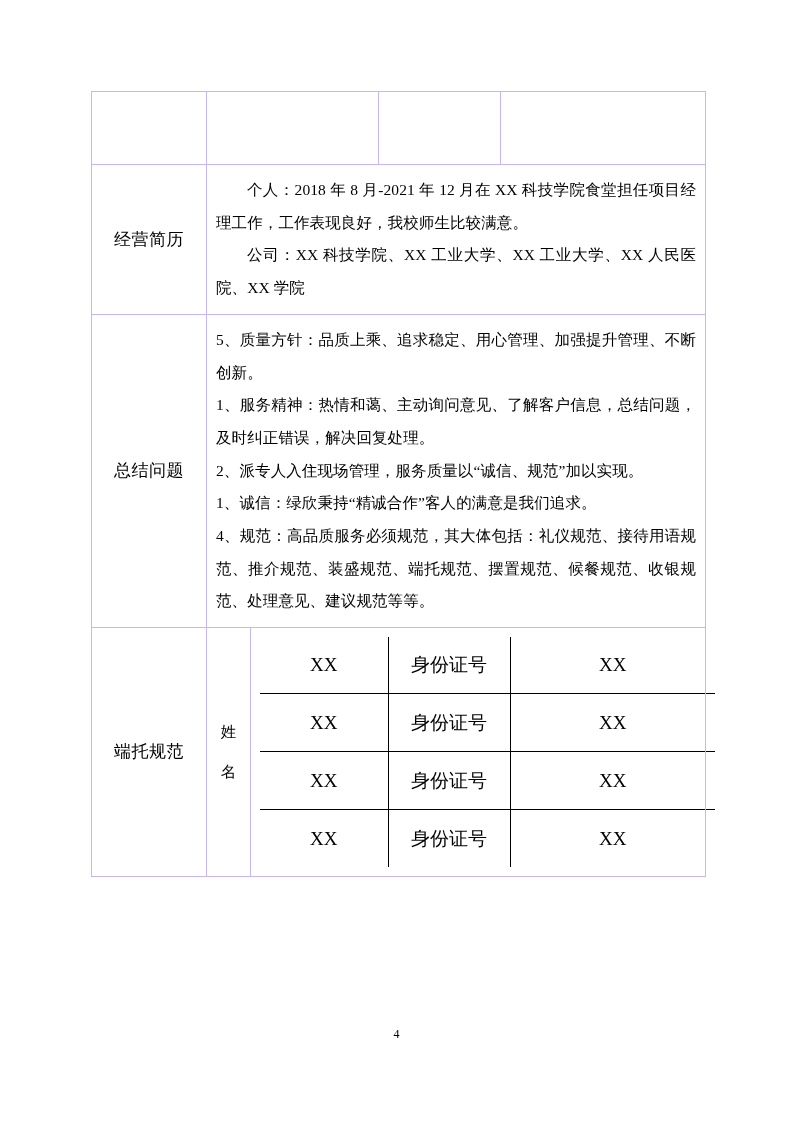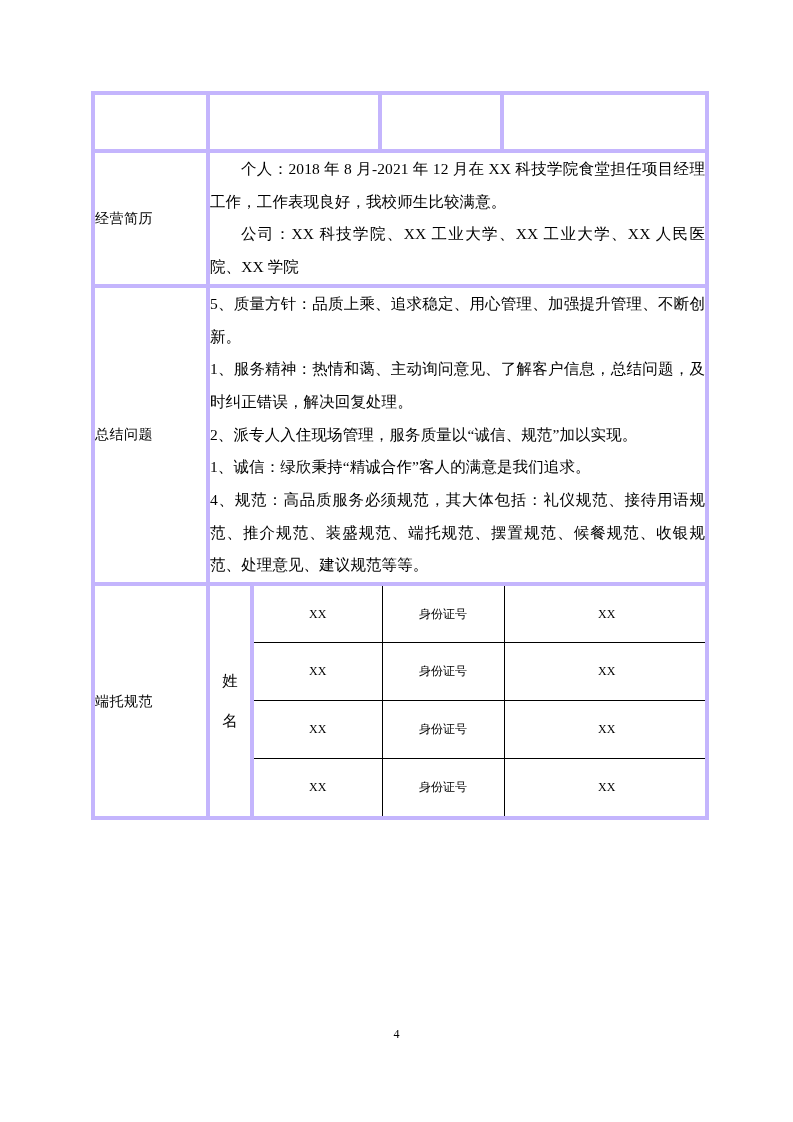--- a/index.html
+++ b/index.html
@@ -27,37 +27,37 @@
 
   .doc-table {
     position: absolute;
     left: 91px;
     top: 91px;
     width: 614px;
     border-collapse: collapse;
     table-layout: fixed;
   }
   .doc-table td {
-    border: 4px solid #c4b5fd;
-    padding: 0;
+    border: 1px solid #c4b5fd;
+    padding: 9px;
     vertical-align: middle;
     font-family: "Liberation Serif", "DejaVu Serif", serif;
   }
 
   
   .col-label   { width: 115px; }
   .col-name    { width: 44px;  }
   .col-xx      { width: 128px; }
   .col-idlabel { width: 122px; }
   .col-idval   { width: 205px; }
 
   
   .row-label {
-    text-align: left;
-    font-size: 14px;
+    text-align: center;
+    font-size: 17px;
     letter-spacing: 0.5px;
     line-height: 1.5;
   }
 
   
   .spacer-row td { height: 54px; }
 
   
   .content-cell {
     padding: 9px 12px 9px 11px;
@@ -82,21 +82,21 @@
     line-height: 2.6;
     letter-spacing: 0;
     word-break: break-all;
     padding: 0 9px;
   }
   .vert-label span { display: block; }
 
   
   .staff-cell {
     text-align: center;
-    font-size: 12px;
+    font-size: 19px;
     height: 56px;
   }
   .staff-cell.tall { height: 57px; }
 
   
   .staff-table {
     width: 100%;
     border-collapse: collapse;
     table-layout: fixed;
   }

